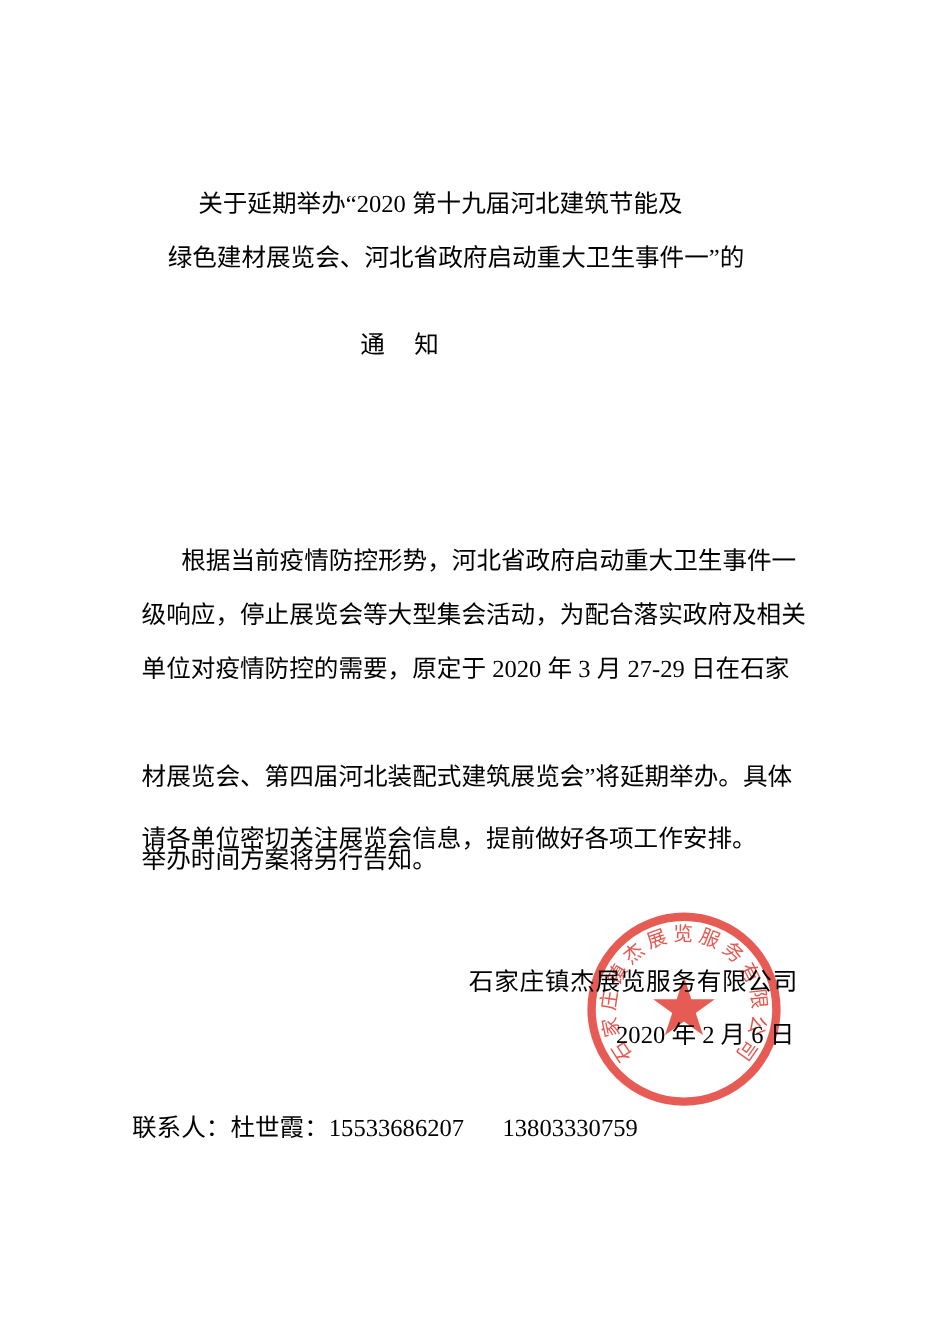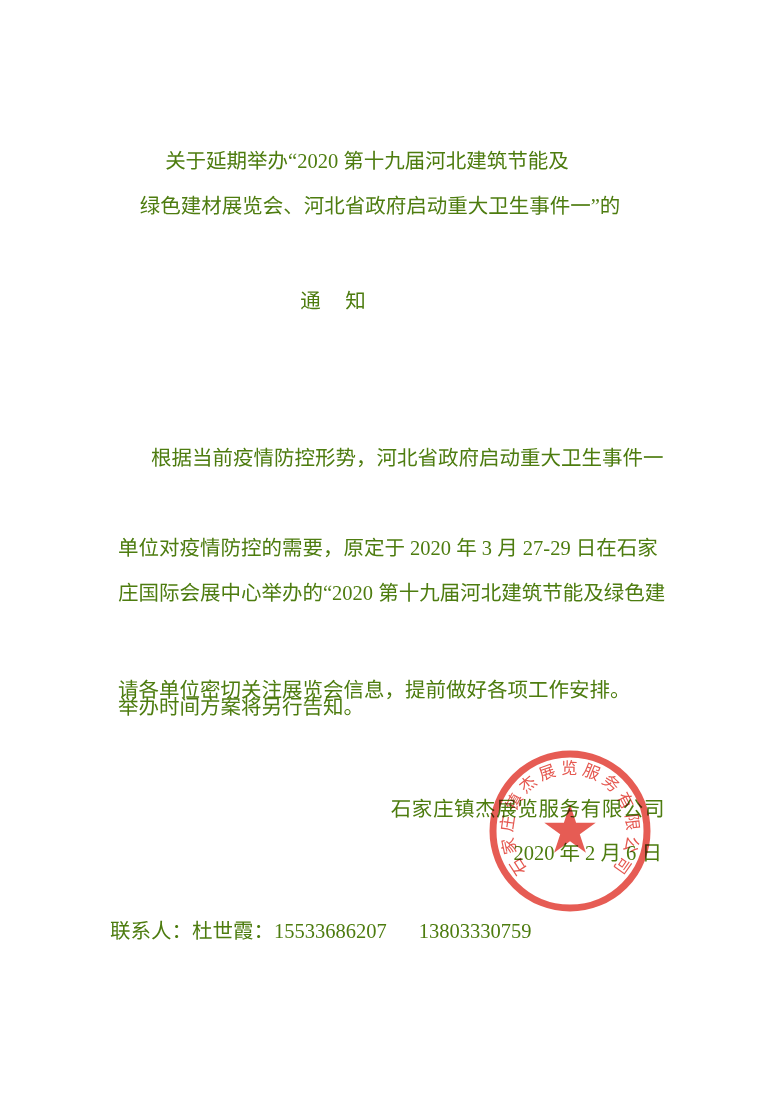--- a/index.html
+++ b/index.html
@@ -7,36 +7,37 @@
     padding: 0;
     background: #ffffff;
   }
   .page {
     position: relative;
     width: 780px;
     height: 1081px;
     background: #ffffff;
     overflow: hidden;
     font-family: "Liberation Serif", "DejaVu Serif", serif;
-    color: #4d7c0f;
+    color: #000000;
     font-size: 20.5px;
+    margin-top: 10px;
   }
   .abs { position: absolute; }
   .tline {
     left: 118px;
     width: 554px;
     height: 45px;
     line-height: 45px;
     text-align: center;
     box-sizing: border-box;
     white-space: nowrap;
   }
   .title-l1 { top: 139px; padding-right: 56px; }
   .title-l2 { top: 184px; padding-right: 30px; }
-  .title-l3 { top: 279px; padding-right: 122px; letter-spacing: 2px; }
+  .title-l3 { top: 256px; padding-right: 122px; letter-spacing: 2px; }
   .bline {
     left: 118px;
     width: 560px;
     height: 45px;
     line-height: 45px;
     white-space: nowrap;
     text-align: left;
   }
   .salutation { top: 391px; }
   .p0 { top: 436px; text-indent: 33px; }
@@ -83,22 +84,23 @@
 <body>
 
 <div class="page">
 
   <div class="abs tline title-l1">关于延期举办“2020 第十九届河北建筑节能及</div>
   <div class="abs tline title-l2">绿色建材展览会、河北省政府启动重大卫生事件一”的</div>
   <div class="abs tline title-l3">通　知</div>
 
 
   <div class="abs bline p0">根据当前疫情防控形势，河北省政府启动重大卫生事件一</div>
+  <div class="abs bline p1">级响应，停止展览会等大型集会活动，为配合落实政府及相关</div>
   <div class="abs bline p2">单位对疫情防控的需要，原定于 2020 年 3 月 27-29 日在石家</div>
-  <div class="abs bline p3">庄国际会展中心举办的“2020 第十九届河北建筑节能及绿色建</div>
+  <div class="abs bline p4">材展览会、第四届河北装配式建筑展览会”将延期举办。具体</div>
   <div class="abs bline p5">举办时间方案将另行告知。</div>
 
   <div class="abs bline closing">请各单位密切关注展览会信息，提前做好各项工作安排。</div>
 
   <div class="abs company">石家庄镇杰展览服务有限公司</div>
   <div class="abs docdate">2020 年 2 月 6 日</div>
 
   <svg class="abs stamp" viewBox="0 0 170 170" xmlns="http://www.w3.org/2000/svg" aria-hidden="true">
     <circle cx="85" cy="85" r="77" fill="none" stroke="#df352b" stroke-width="7" stroke-opacity="0.92"></circle>
     <polygon points="85,58 91.1,76.7 110.7,76.7 94.8,88.2 100.9,106.8 85,95.3 69.1,106.8 75.2,88.2 59.3,76.7 78.9,76.7" fill="#df352b" fill-opacity="0.92"></polygon>

